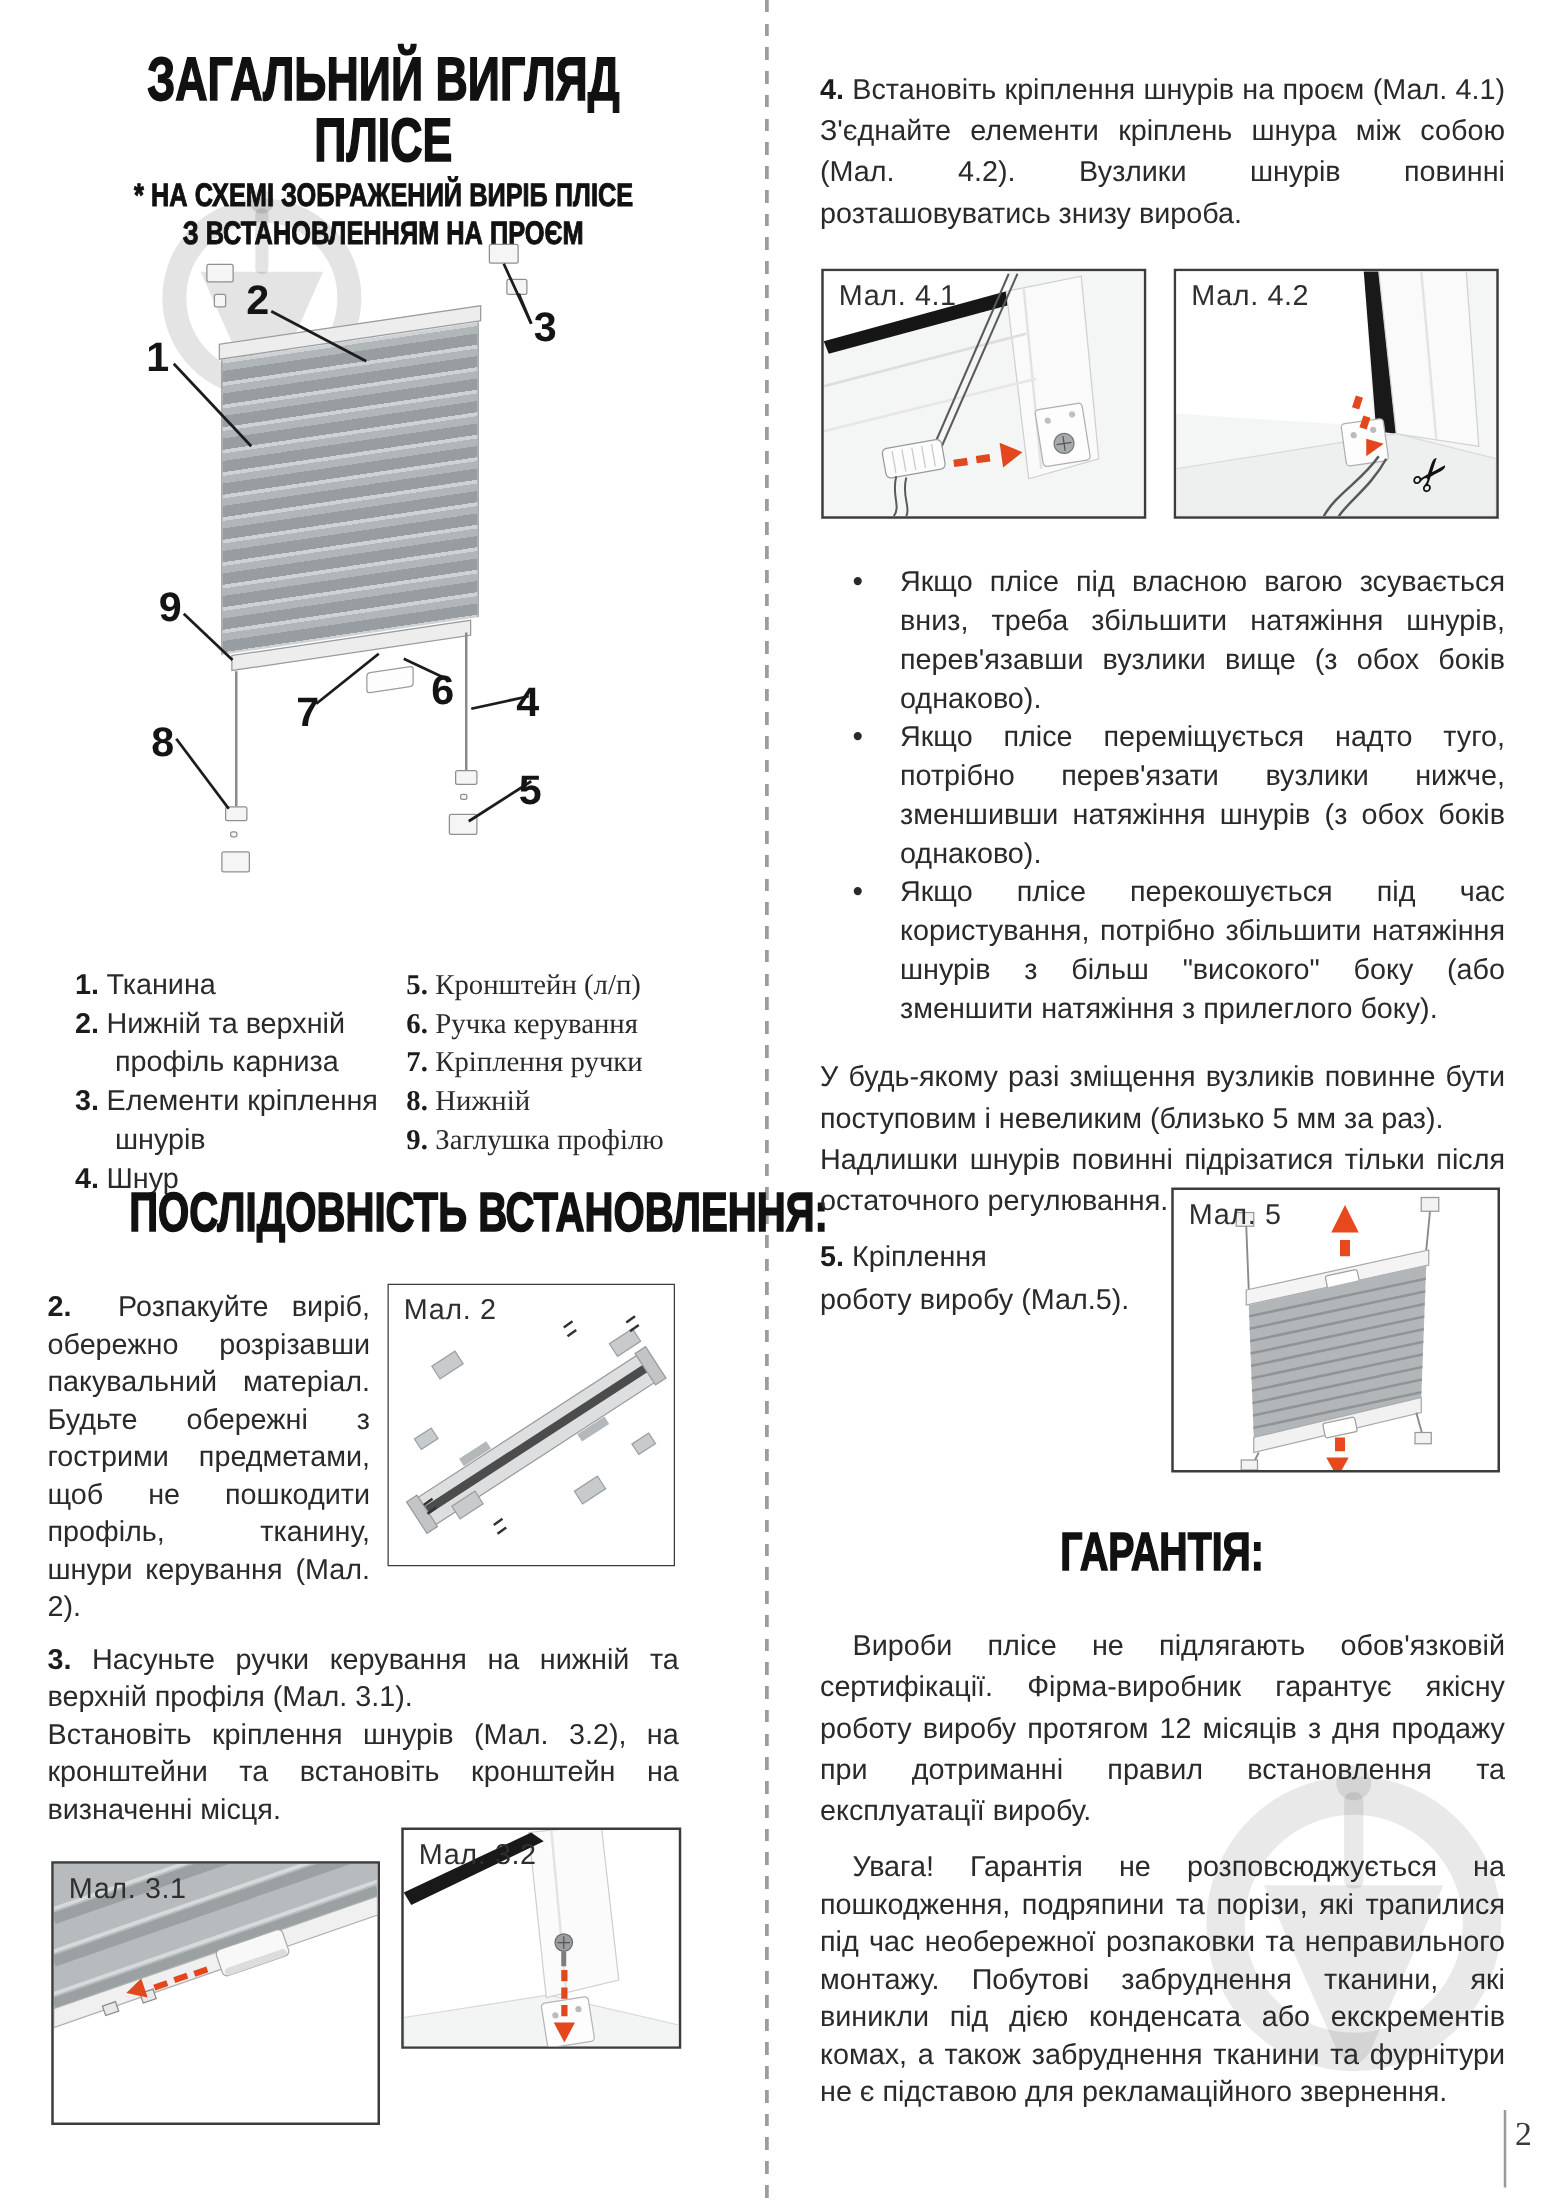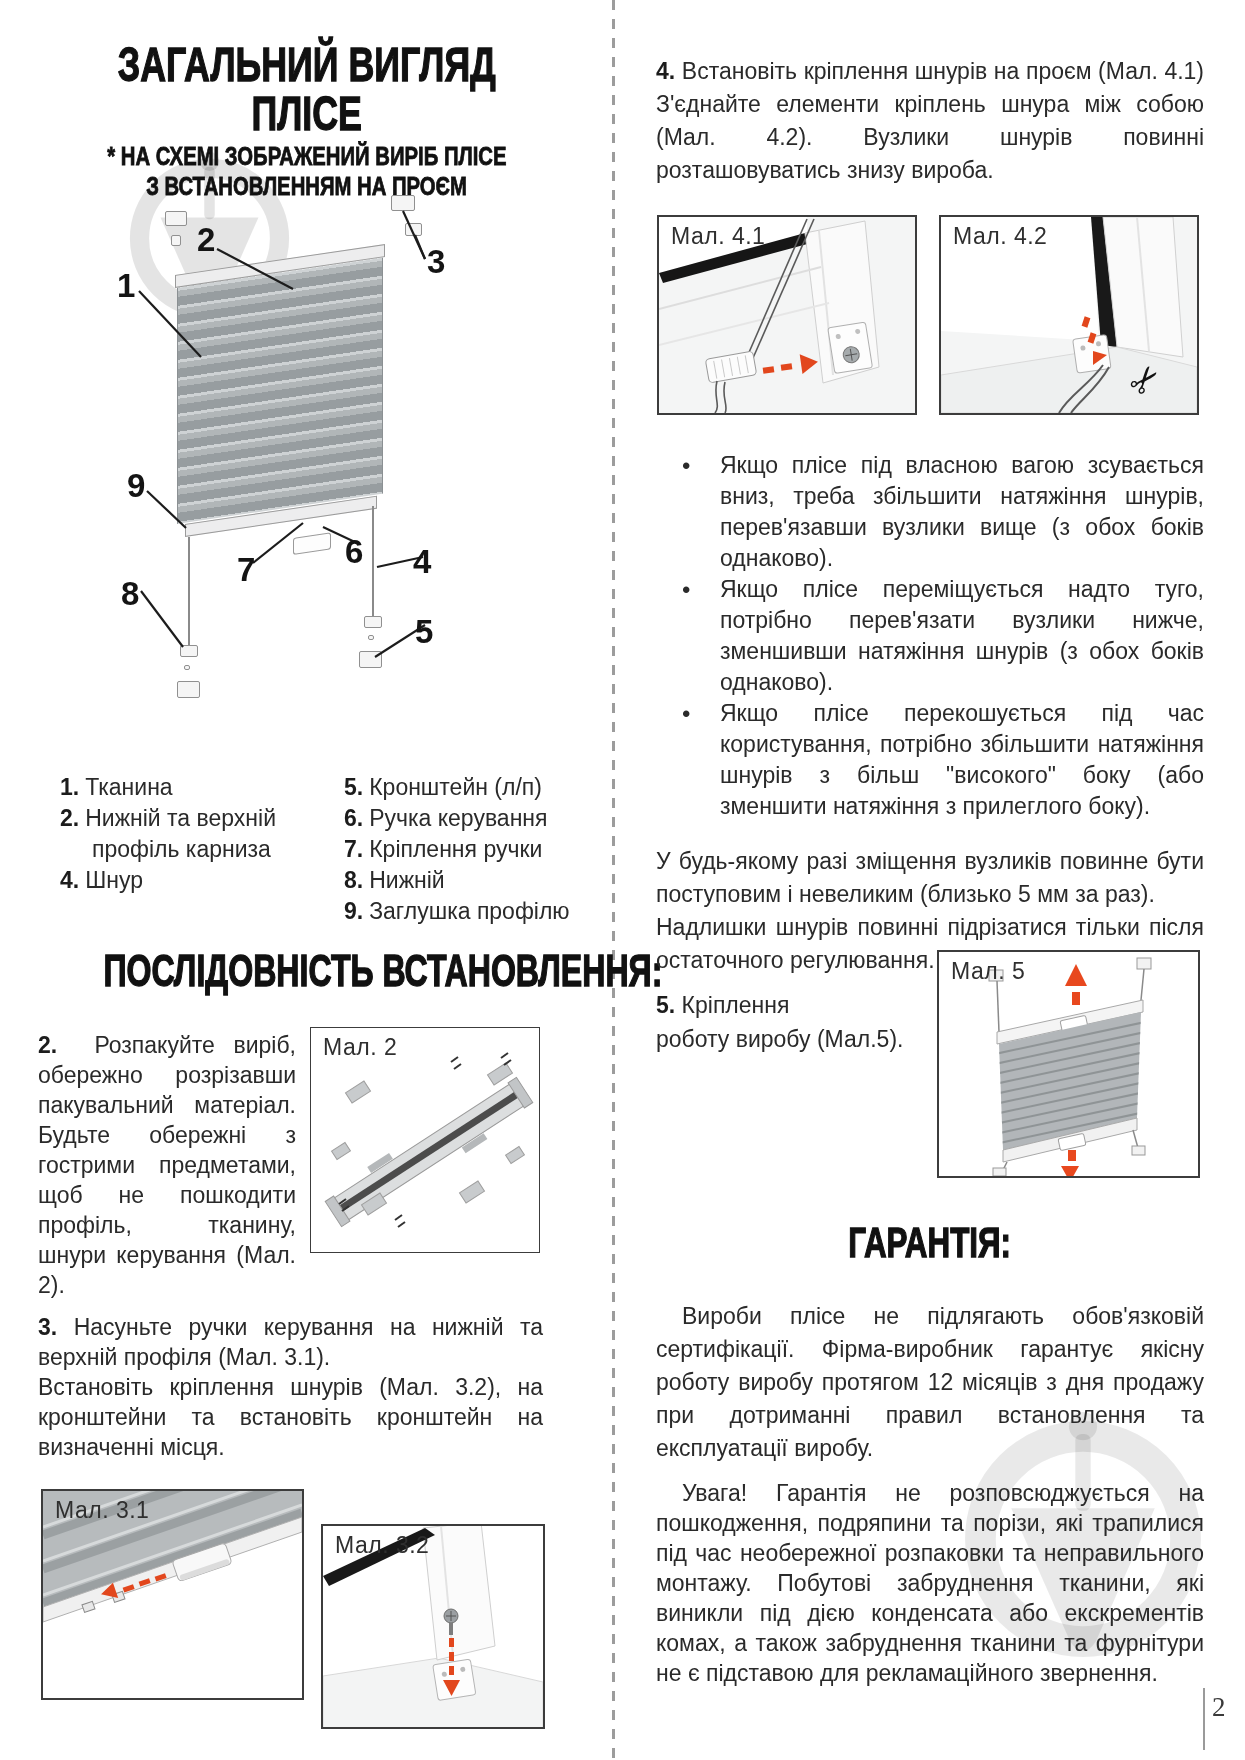--- a/index.html
+++ b/index.html
@@ -137,23 +137,24 @@
     <div class="callout" style="left:182px;top:356px;">7</div>
     <div class="callout" style="left:290px;top:338px;">6</div>
     <div class="callout" style="left:358px;top:348px;">4</div>
     <div class="callout" style="left:66px;top:380px;">8</div>
     <div class="callout" style="left:360px;top:418px;">5</div>
   </div>
 
   <div class="abs" style="left:48px;top:772px;width:278px;margin-left:12px;">
     <div class="leg-item"><span class="num">1.</span><span>Тканина</span></div>
     <div class="leg-item"><span class="num">2.</span><span>Нижній та верхній профіль карниза</span></div>
+    <div class="leg-item"><span class="num">3.</span><span>Елементи кріплення шнурів</span></div>
     <div class="leg-item"><span class="num">4.</span><span>Шнур</span></div>
   </div>
-  <div class="abs" style="left:344px;top:772px;width:250px;white-space:nowrap;">
+  <div class="abs" style="left:325px;top:772px;width:250px;white-space:nowrap;font-family:Liberation Serif, serif;">
     <div class="leg-item"><span class="num">5.</span><span>Кронштейн (л/п)</span></div>
     <div class="leg-item"><span class="num">6.</span><span>Ручка керування</span></div>
     <div class="leg-item"><span class="num">7.</span><span>Кріплення ручки</span></div>
     <div class="leg-item"><span class="num">8.</span><span>Нижній</span></div>
     <div class="leg-item"><span class="num">9.</span><span>Заглушка профілю</span></div>
   </div>
 
   <div class="abs sect h-line" style="left:0;top:948px;width:614px;">
     <span class="cond">ПОСЛІДОВНІСТЬ ВСТАНОВЛЕННЯ:</span>
   </div>
@@ -224,21 +225,21 @@
       </g>
       <g fill="#e2471d">
         <rect x="112" y="84" width="11" height="5" transform="rotate(-19 117 86)"></rect>
         <rect x="96" y="89" width="11" height="5" transform="rotate(-19 101 91)"></rect>
         <rect x="80" y="95" width="11" height="5" transform="rotate(-19 85 97)"></rect>
         <polygon points="58,101 73,94 73,110" transform="rotate(-19 65 102)"></polygon>
       </g>
     </svg>
   </div>
 
-  <div class="figbox" style="left:321px;top:1524px;width:224px;height:205px;">
+  <div class="figbox" style="left:321px;top:1462px;width:224px;height:177px;">
     <div class="figlabel">Мал. 3.2</div>
     <svg width="220" height="207" viewBox="0 0 220 207">
       <polygon points="0,150 116,132 220,156 220,207 0,207" fill="#f3f4f4" stroke="#d8d8d8"></polygon>
       <polygon points="100,2 158,-4 172,120 114,134" fill="#fbfbfb" stroke="#cfcfcf"></polygon>
       <line x1="118" y1="0" x2="130" y2="130" stroke="#e3e3e3" stroke-width="2"></line>
       <polygon points="0,50 102,2 112,9 6,60" fill="#191919"></polygon>
       <g transform="rotate(-9 130 152)">
         <rect x="112" y="136" width="38" height="36" rx="3" fill="#fdfdfd" stroke="#b5b5b5"></rect>
         <circle cx="122" cy="147" r="2.5" fill="#bbb"></circle>
         <circle cx="141" cy="145" r="2.5" fill="#bbb"></circle>

